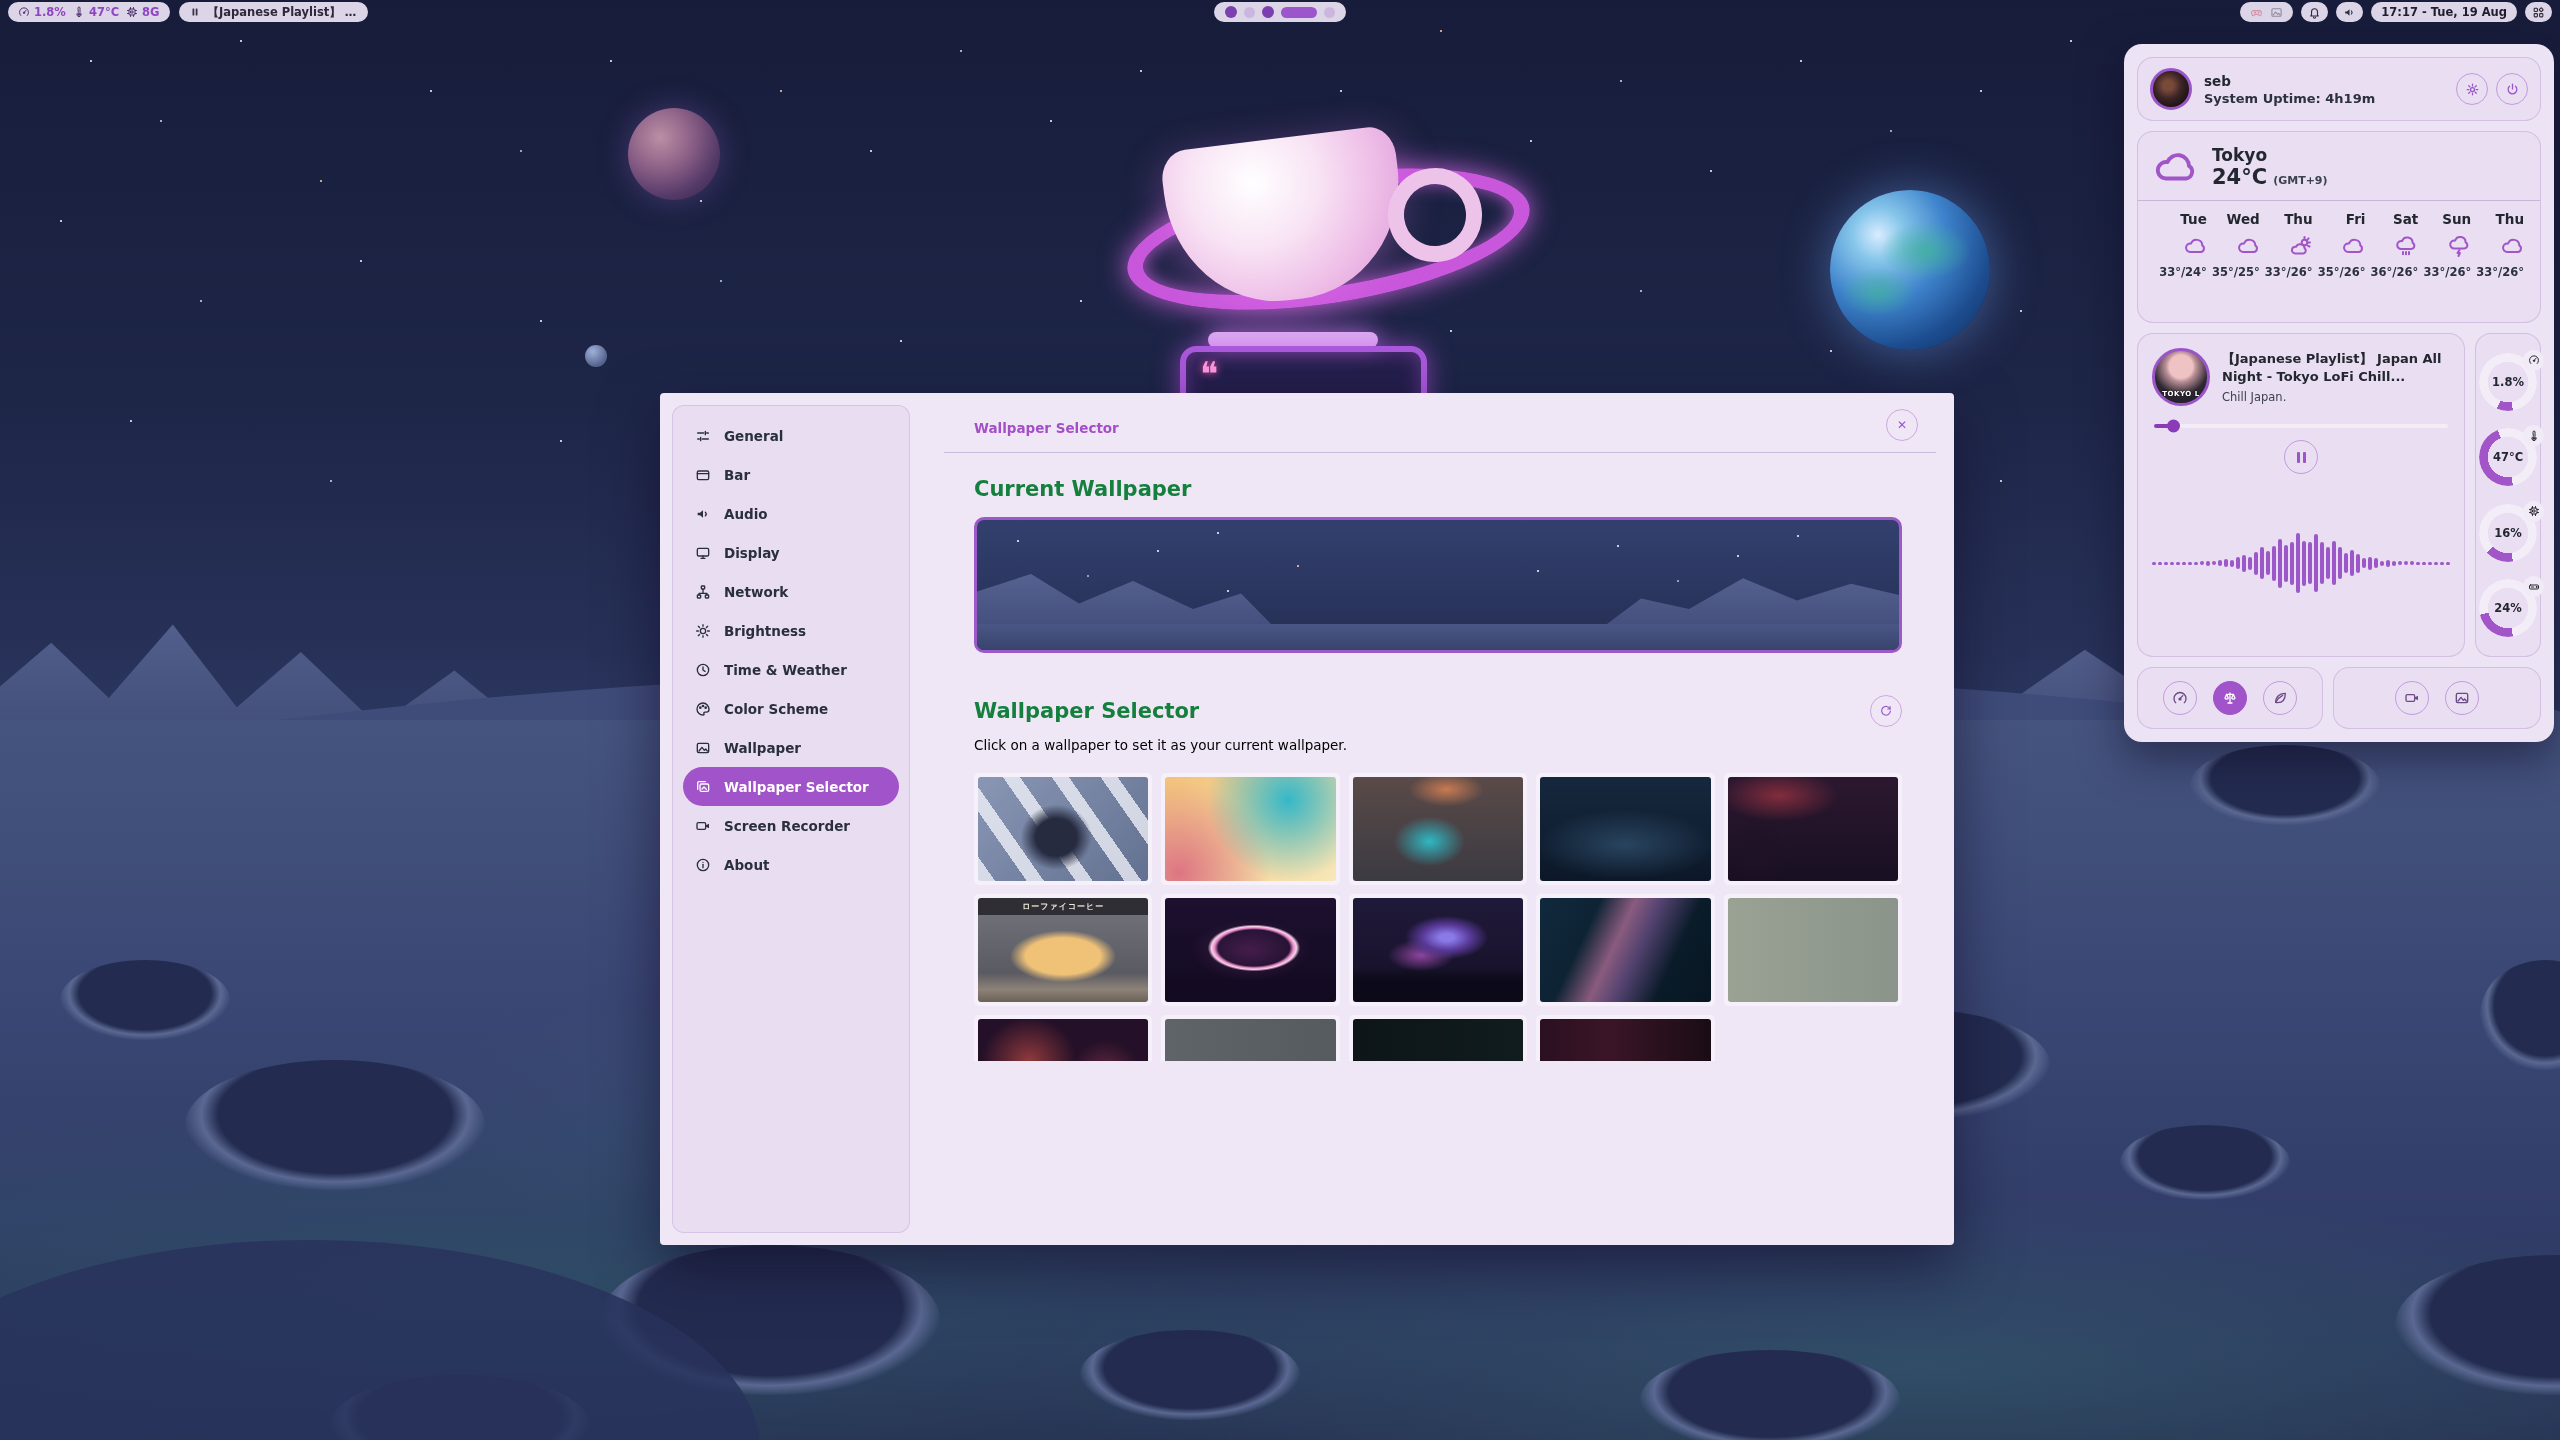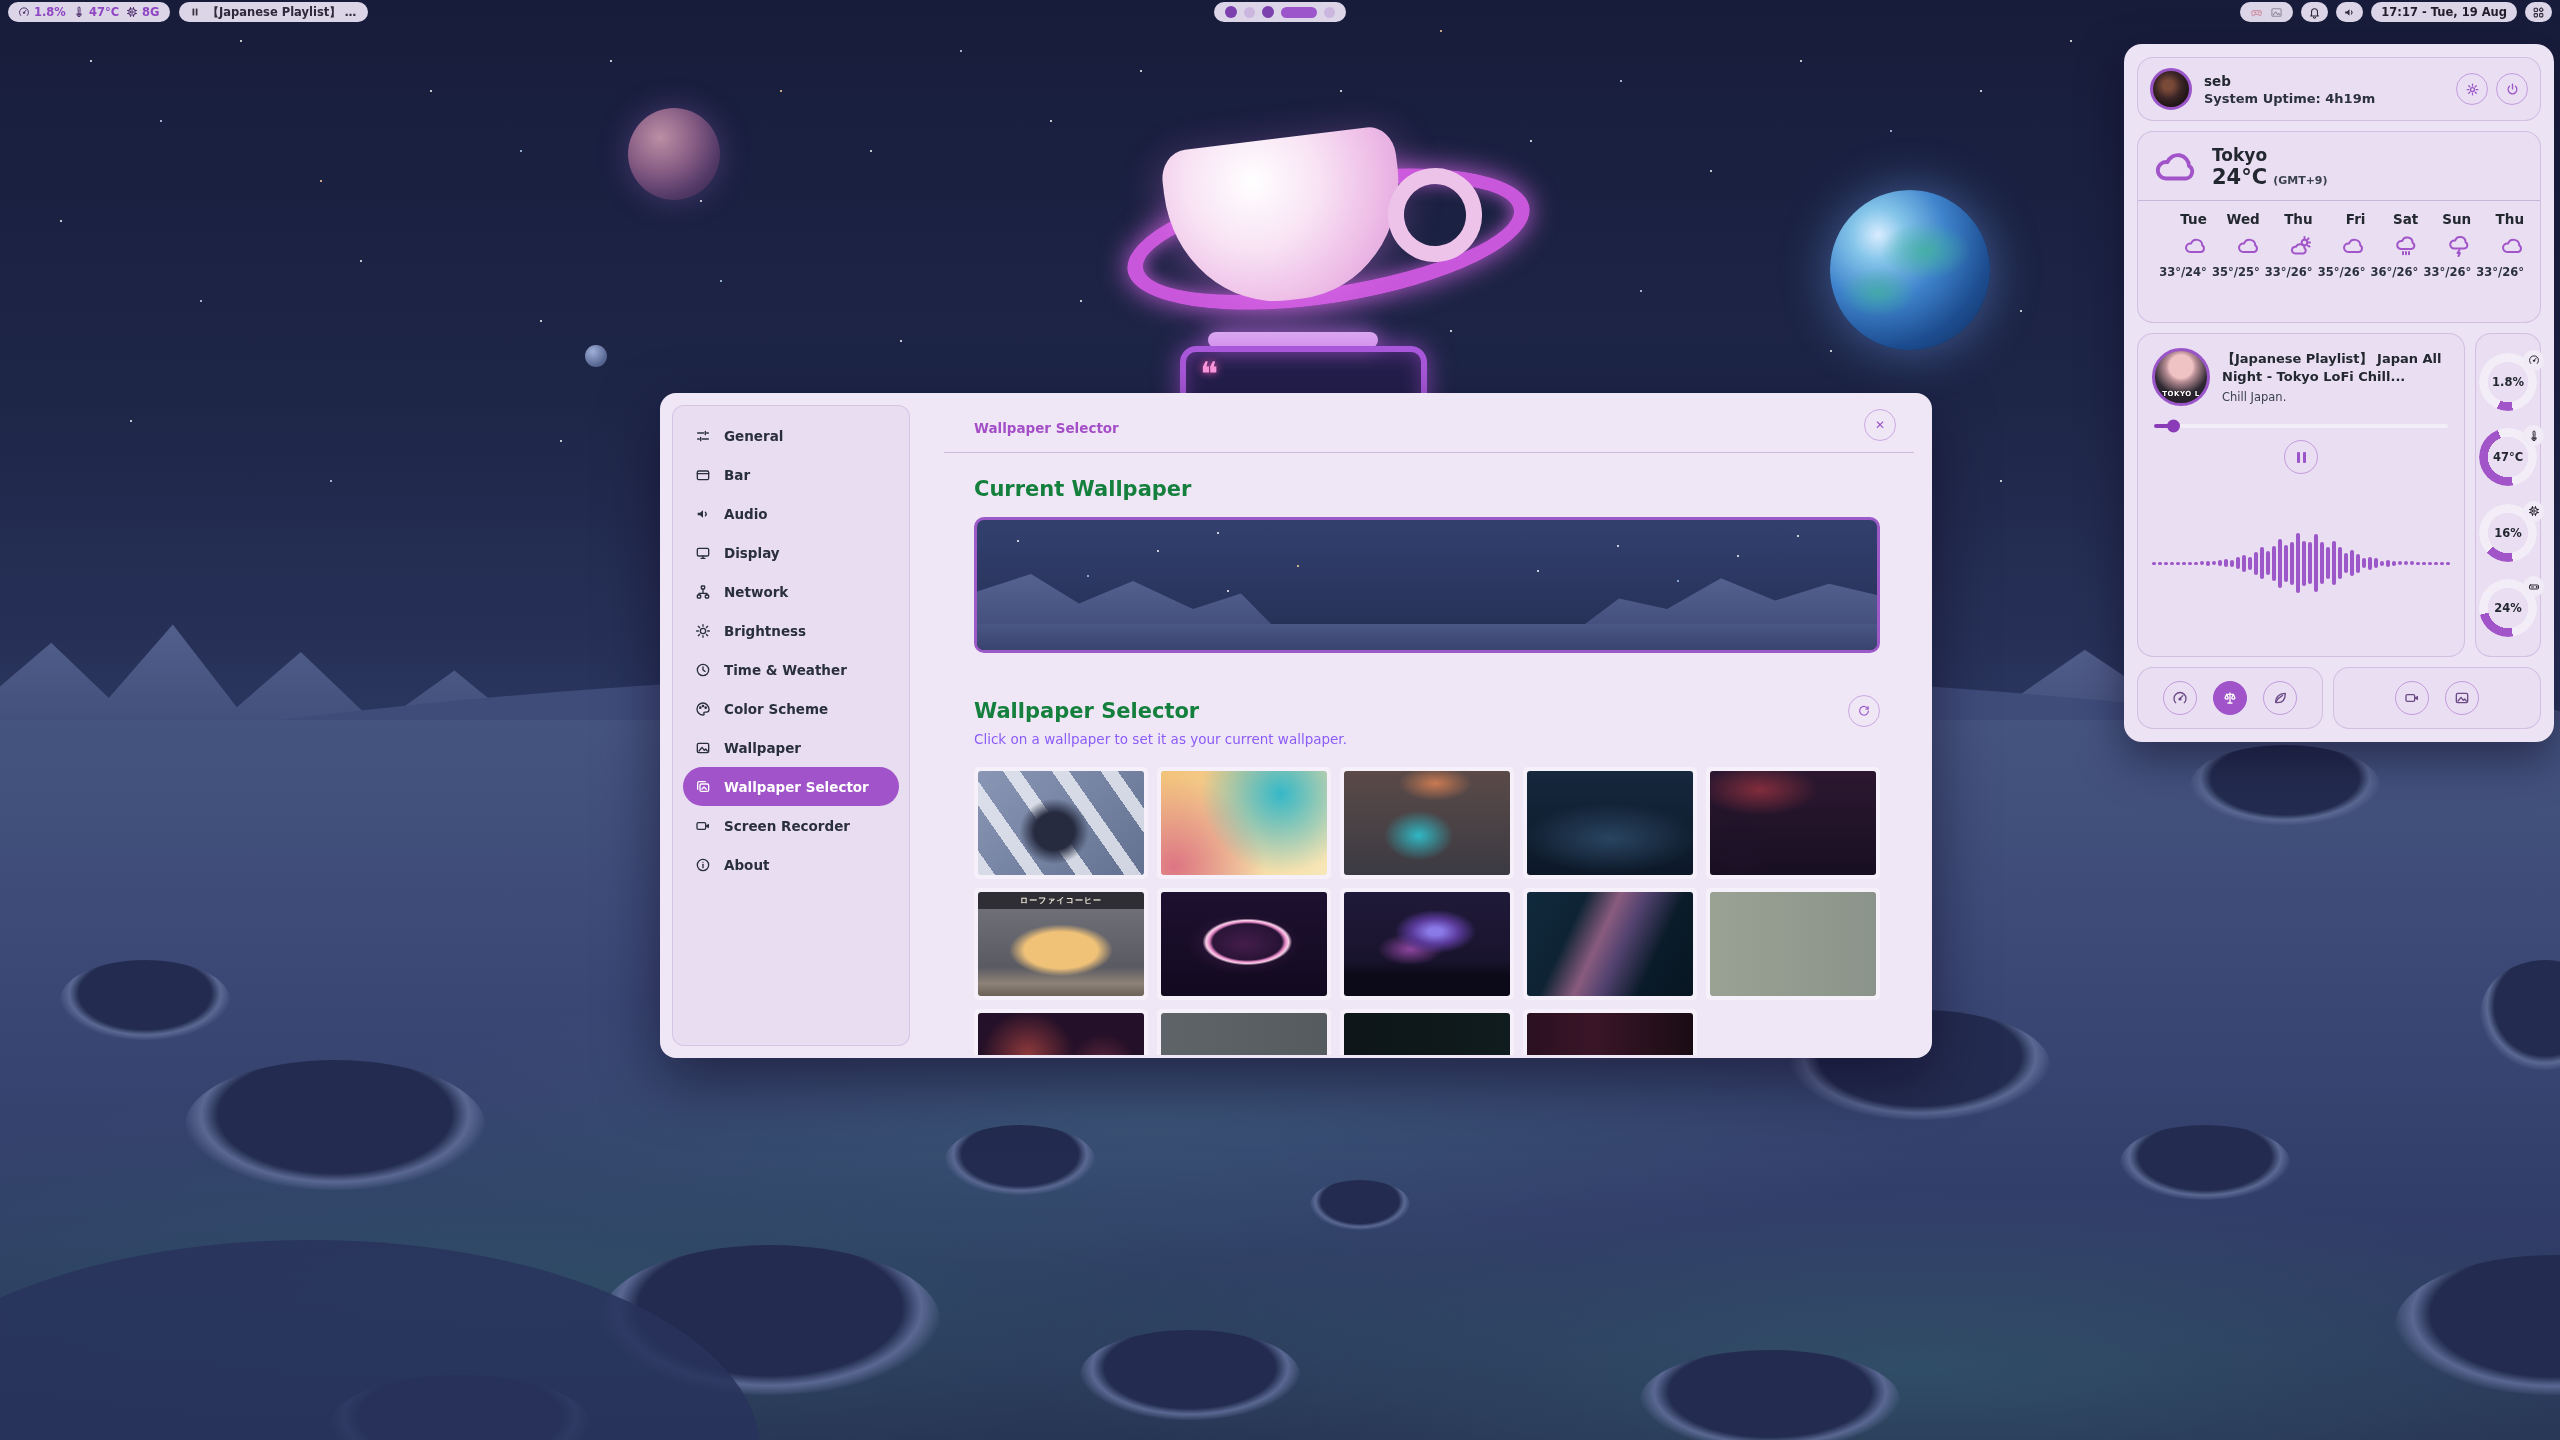--- a/index.html
+++ b/index.html
@@ -54,22 +54,22 @@
   .ws-chip{position:absolute;left:50%;top:2px;transform:translateX(-50%);gap:7px;padding:0 11px;}
   .ws-dot{width:11px;height:11px;border-radius:50%;}
   .ws-occ{background:#7b3fae;width:12px;height:12px;}
   .ws-empty{background:#cbb6e0;}
   .ws-active{width:36px;height:11px;border-radius:6px;background:#9c55cb;}
   .right-cluster{margin-left:auto;display:flex;gap:8px;align-items:center;}
   .icon-chip{padding:0 7px;color:#2e2838;}
   .clock-chip{color:#201c2a;font-weight:bold;font-size:11.5px;}
   .tray-i{font-size:13px;display:flex;}
   
-  #settings-window{position:absolute;left:660px;top:393px;width:1272px;height:665px;background:#efe7f6;border-radius:16px;
-    box-shadow:0 22px 60px rgba(14,8,34,.55);z-index:30;}
+  #settings-window{position:absolute;left:660px;top:393px;width:1272px;height:852px;background:#efe7f6;border-radius:4px;
+    box-shadow:0 22px 60px rgba(14,8,34,.55);z-index:30;padding-left:22px;}
   #sidebar{position:absolute;left:12px;top:12px;bottom:12px;width:238px;background:#e8ddf1;border:1px solid rgba(150,110,185,.22);border-radius:12px;padding:10px 10px;box-sizing:border-box;}
   .side-item{height:39px;display:flex;align-items:center;gap:13px;padding:0 12px;border-radius:20px;color:#2a2f3e;cursor:default;}
   .side-item .si-icon{font-size:16px;display:flex;color:#2a2f3e;}
   .side-item .si-label{font-size:13.5px;font-weight:bold;}
   .side-item.active{background:#a153c9;color:#fff;}
   .side-item.active .si-icon{color:#fff;}
   #main{position:absolute;left:262px;top:0;right:0;bottom:0;padding:25px 52px 0;box-sizing:border-box;}
   #win-title{color:#a44fc8;font-size:13.5px;font-weight:bold;}
   .close-btn{position:absolute;right:36px;top:16px;width:30px;height:30px;border-radius:50%;border:1px solid rgba(160,90,200,.45);display:flex;align-items:center;justify-content:center;color:#9a55c8;font-size:12px;}
   .hdiv{border:none;border-top:1px solid rgba(140,110,170,.35);margin:15px -34px 0 -30px;}
@@ -90,21 +90,21 @@
   .pv-win.r{right:16px;}
   .pv-door{position:absolute;left:50%;transform:translateX(-50%);top:20px;width:66px;height:110px;background:#ecc9e0;border:3px solid #caa2dc;box-sizing:border-box;}
   .pv-neon{position:absolute;right:22px;top:22px;width:84px;text-align:center;font-family:"DejaVu Serif","Liberation Serif",serif;font-style:italic;font-weight:bold;
     font-size:14px;line-height:1.25;color:#ffa6d8;text-shadow:0 0 7px #ff5bbf,0 0 14px #ff5bbf;white-space:pre-line;}
   .pv-plant{position:absolute;bottom:4px;width:86px;height:26px;background:#8b7f92;border-top:9px solid #3f5c36;box-sizing:border-box;}
   .pv-plant.l{left:10px;}
   .pv-plant.r{right:10px;}
   .pv-board{position:absolute;left:102px;bottom:6px;width:22px;height:38px;background:#2f2340;border:2px solid #4a3a60;box-sizing:border-box;}
   #sel-row{margin-top:42px;display:flex;align-items:center;justify-content:space-between;}
   .refresh-btn{width:30px;height:30px;border-radius:50%;border:1px solid rgba(160,90,200,.45);display:flex;align-items:center;justify-content:center;color:#9a55c8;font-size:14px;}
-  #sel-sub{margin-top:4px;color:#8b5cf6;font-size:13.5px;}
+  #sel-sub{margin-top:10px;color:#000000;font-size:13.5px;}
   #grid-clip{margin-top:20px;height:288px;overflow:hidden;}
   #wall-grid{display:grid;grid-template-columns:repeat(5,1fr);gap:9px;}
   .tile{background:#f5f0f9;border-radius:5px;padding:4px;height:112px;box-sizing:border-box;}
   .tile .art{position:relative;width:100%;height:100%;border-radius:3px;overflow:hidden;}
   .tile-sign{position:absolute;left:0;right:0;text-align:center;font-weight:bold;white-space:pre-line;}
   .sign-arcade{top:4px;color:#ffd24a;font-size:8px;line-height:1.1;text-shadow:0 0 4px #ff3050;}
   .sign-cafe{top:3px;color:#efe8da;font-size:8px;letter-spacing:1px;}
   
   .w0{background:radial-gradient(ellipse 30% 45% at 46% 58%,#262b40 0 40%,transparent 70%),repeating-linear-gradient(55deg,rgba(245,247,252,.75) 0 14px,rgba(122,134,160,.15) 14px 40px),linear-gradient(135deg,#8c99b8,#5f6d8e);}
   .w1{background:radial-gradient(circle at 72% 22%,#35b8c8 0%,rgba(53,184,200,0) 55%),radial-gradient(circle at 8% 92%,#dd7583 0%,rgba(221,117,131,0) 50%),linear-gradient(135deg,#f2c27a,#f7e7b8);}

